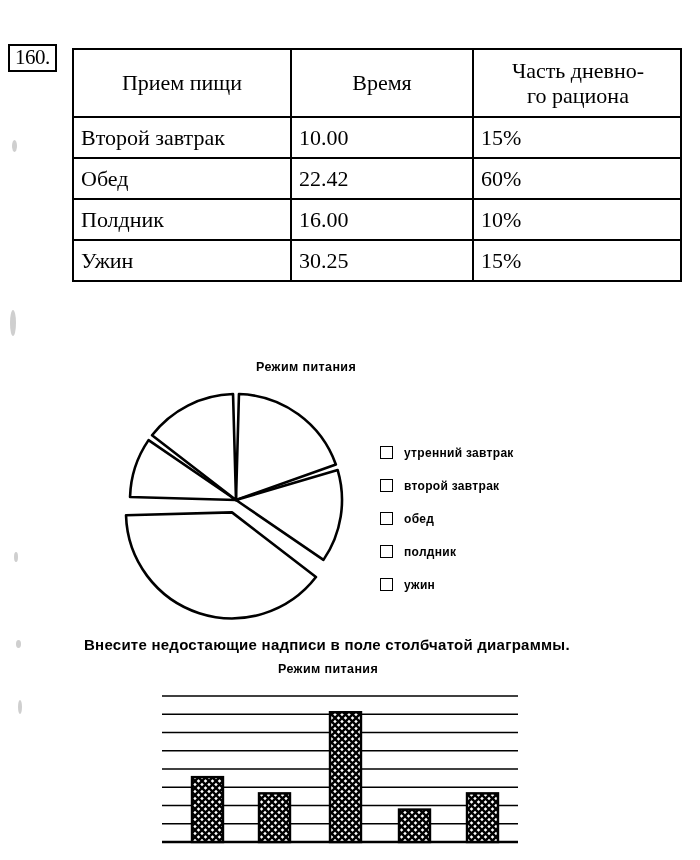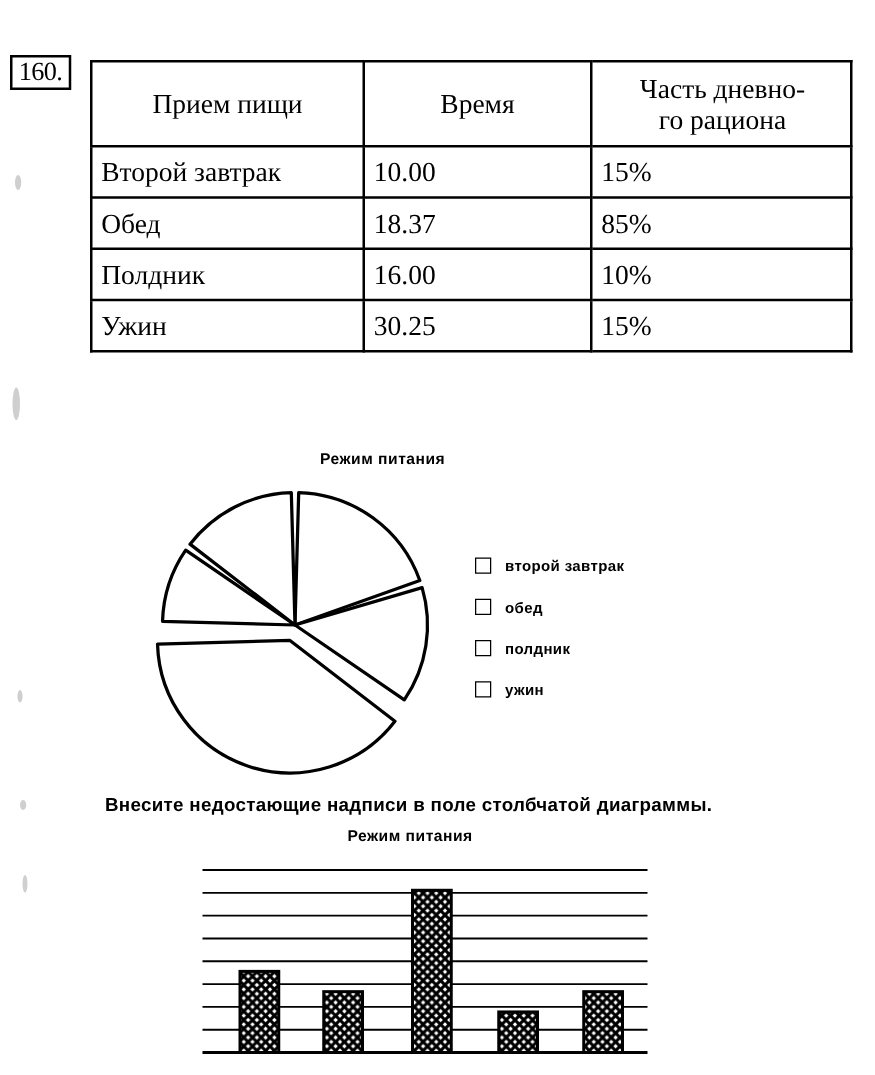--- a/index.html
+++ b/index.html
@@ -185,22 +185,22 @@
     </tr>
   </thead>
   <tbody id="table-body">
       <tr>
         <td>Второй завтрак</td>
         <td>10.00</td>
         <td>15%</td>
       </tr>
       <tr>
         <td>Обед</td>
-        <td>18.37</td>
-        <td>85%</td>
+        <td>22.42</td>
+        <td>60%</td>
       </tr>
       <tr>
         <td>Полдник</td>
         <td>16.00</td>
         <td>10%</td>
       </tr>
       <tr>
         <td>Ужин</td>
         <td>30.25</td>
         <td>15%</td>
@@ -213,20 +213,24 @@
 
   <svg id="pie-svg" width="260" height="250" viewBox="0 0 260 250">
       <path d="M 128 118 L 130.95969370469828 12.041327805722432 A 106 106 0 0 1 227.85808999545344 82.44213360647299 Z" fill="#ffffff" stroke="#000000" stroke-width="2.6" stroke-linejoin="round"></path>
       <path d="M 128 118 L 229.68728130124612 88.07180557465509 A 106 106 0 0 1 215.46203081749928 177.88650236304343 Z" fill="#ffffff" stroke="#000000" stroke-width="2.6" stroke-linejoin="round"></path>
       <path d="M 123.98277907312568 130.363734711837 L 207.9654812687759 195.03912208537133 A 106 106 0 0 1 18.024106878848116 133.32342841653542 Z" fill="#ffffff" stroke="#000000" stroke-width="2.6" stroke-linejoin="round"></path>
       <path d="M 128 118 L 22.04132780572243 115.0403062953017 A 106 106 0 0 1 40.537969182500674 58.11349763695663 Z" fill="#ffffff" stroke="#000000" stroke-width="2.6" stroke-linejoin="round"></path>
       <path d="M 128 118 L 44.01729780434981 53.324612626465594 A 106 106 0 0 1 125.04030629530168 12.041327805722432 Z" fill="#ffffff" stroke="#000000" stroke-width="2.6" stroke-linejoin="round"></path>
     </svg>
 
   <div id="pie-legend">
+      <div class="legend-row">
+        <span class="legend-swatch"></span>
+        <span class="legend-label">утренний завтрак</span>
+      </div>
       <div class="legend-row">
         <span class="legend-swatch"></span>
         <span class="legend-label">второй завтрак</span>
       </div>
       <div class="legend-row">
         <span class="legend-swatch"></span>
         <span class="legend-label">обед</span>
       </div>
       <div class="legend-row">
         <span class="legend-swatch"></span>

